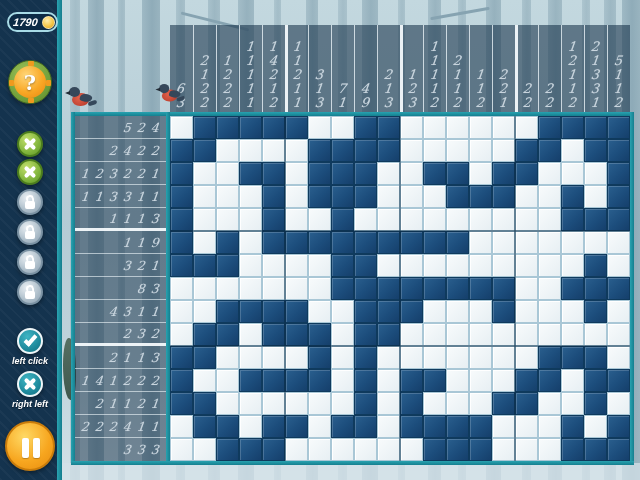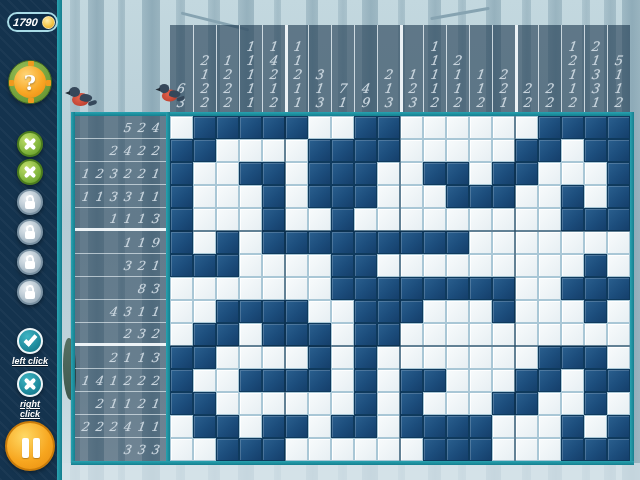--- a/index.html
+++ b/index.html
@@ -61,21 +61,21 @@
   .xg i{position:absolute;left:0;top:5px;width:14px;height:4px;background:#fff;border-radius:2px;display:block;}
   .xg i:first-child{transform:rotate(45deg);}
   .xg i:last-child{transform:rotate(-45deg);}
   .ckg{position:absolute;left:5px;top:6px;width:13px;height:7px;border-left:4px solid #fff;
     border-bottom:4px solid #fff;transform:rotate(-48deg);}
   
   .help-btn{width:26px;height:26px;left:17px;
     background:radial-gradient(circle at 38% 30%,#3fb5c4,#1d8799 65%,#146e7e);
     border:2px solid #eef6f8;}
   .clicklabel{position:absolute;left:11px;width:38px;text-align:center;color:#fff;
-    font-size:9px;font-style:italic;font-weight:bold;line-height:1.12;text-shadow:0 1px 1px rgba(0,0,0,.5);text-decoration:underline;}
+    font-size:9px;font-style:italic;font-weight:bold;line-height:1.12;text-shadow:0 1px 1px rgba(0,0,0,.5);}
   
   #pause-btn{left:5px;top:421px;width:50px;height:50px;
     background:radial-gradient(circle at 38% 30%,#ffd964,#f7a61f 58%,#e78c0e);
     border:2px solid #c97c0b;}
   #pause-btn .bar{position:absolute;top:15px;width:7px;height:20px;background:#fff;border-radius:2px;
     box-shadow:0 1px 1px rgba(0,0,0,.25);}
   #pause-btn .bar.l{left:15px;} #pause-btn .bar.r{left:26px;}
   
   .frame{position:absolute;background:linear-gradient(180deg,#28a2b0,#157f8f);z-index:4;}
   #frame-top{left:71px;top:112px;width:563px;height:4px;}
@@ -750,20 +750,20 @@
     <span class="ckg"></span>
   </div>
   <div class="clicklabel" style="top:356px;">left click</div>
 
   <div class="btn help-btn" style="top:371px;">
     <span class="xg">
         <i></i>
         <i></i>
       </span>
   </div>
-  <div class="clicklabel" style="top:399px;">right click</div>
+  <div class="clicklabel" style="top:399px;">right left</div>
 
   <div class="btn" id="pause-btn">
     <span class="bar l"></span>
     <span class="bar r"></span>
   </div>
 
 </div>
 
 </body></html>

